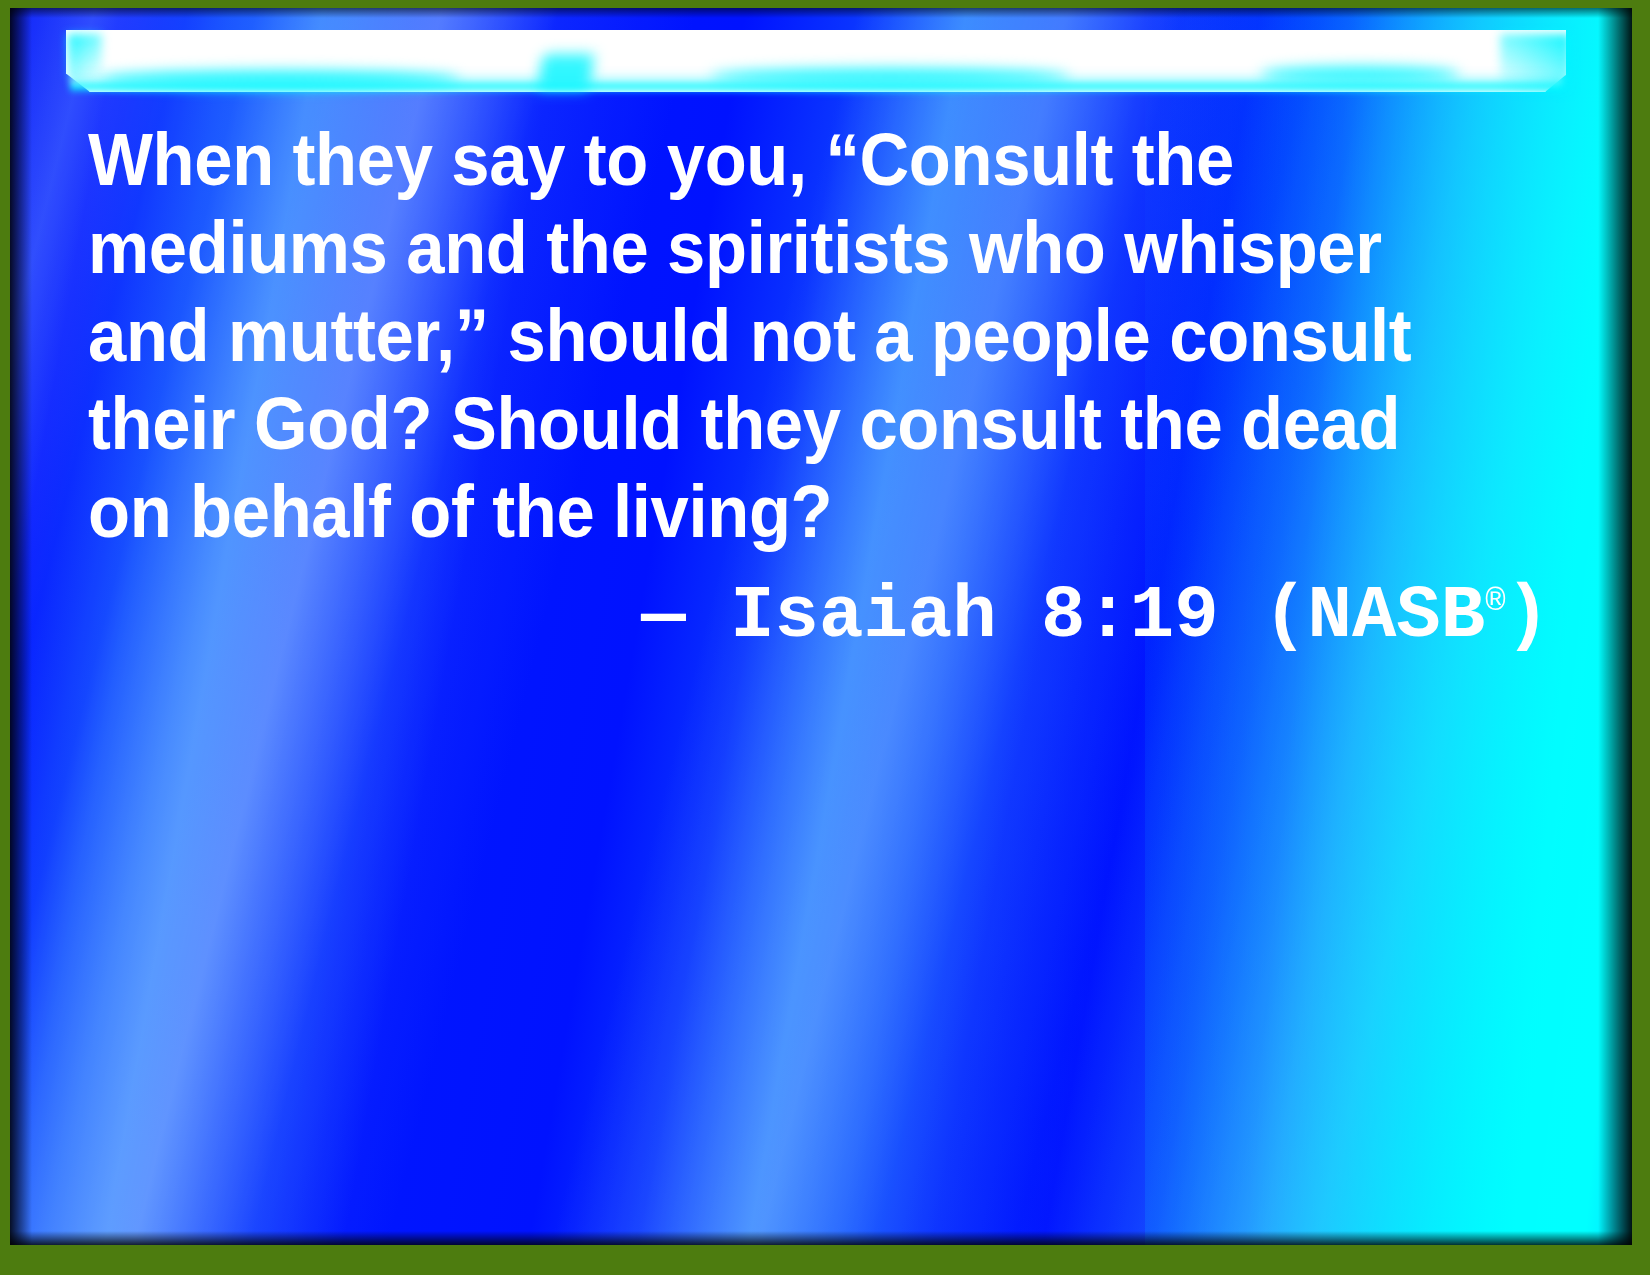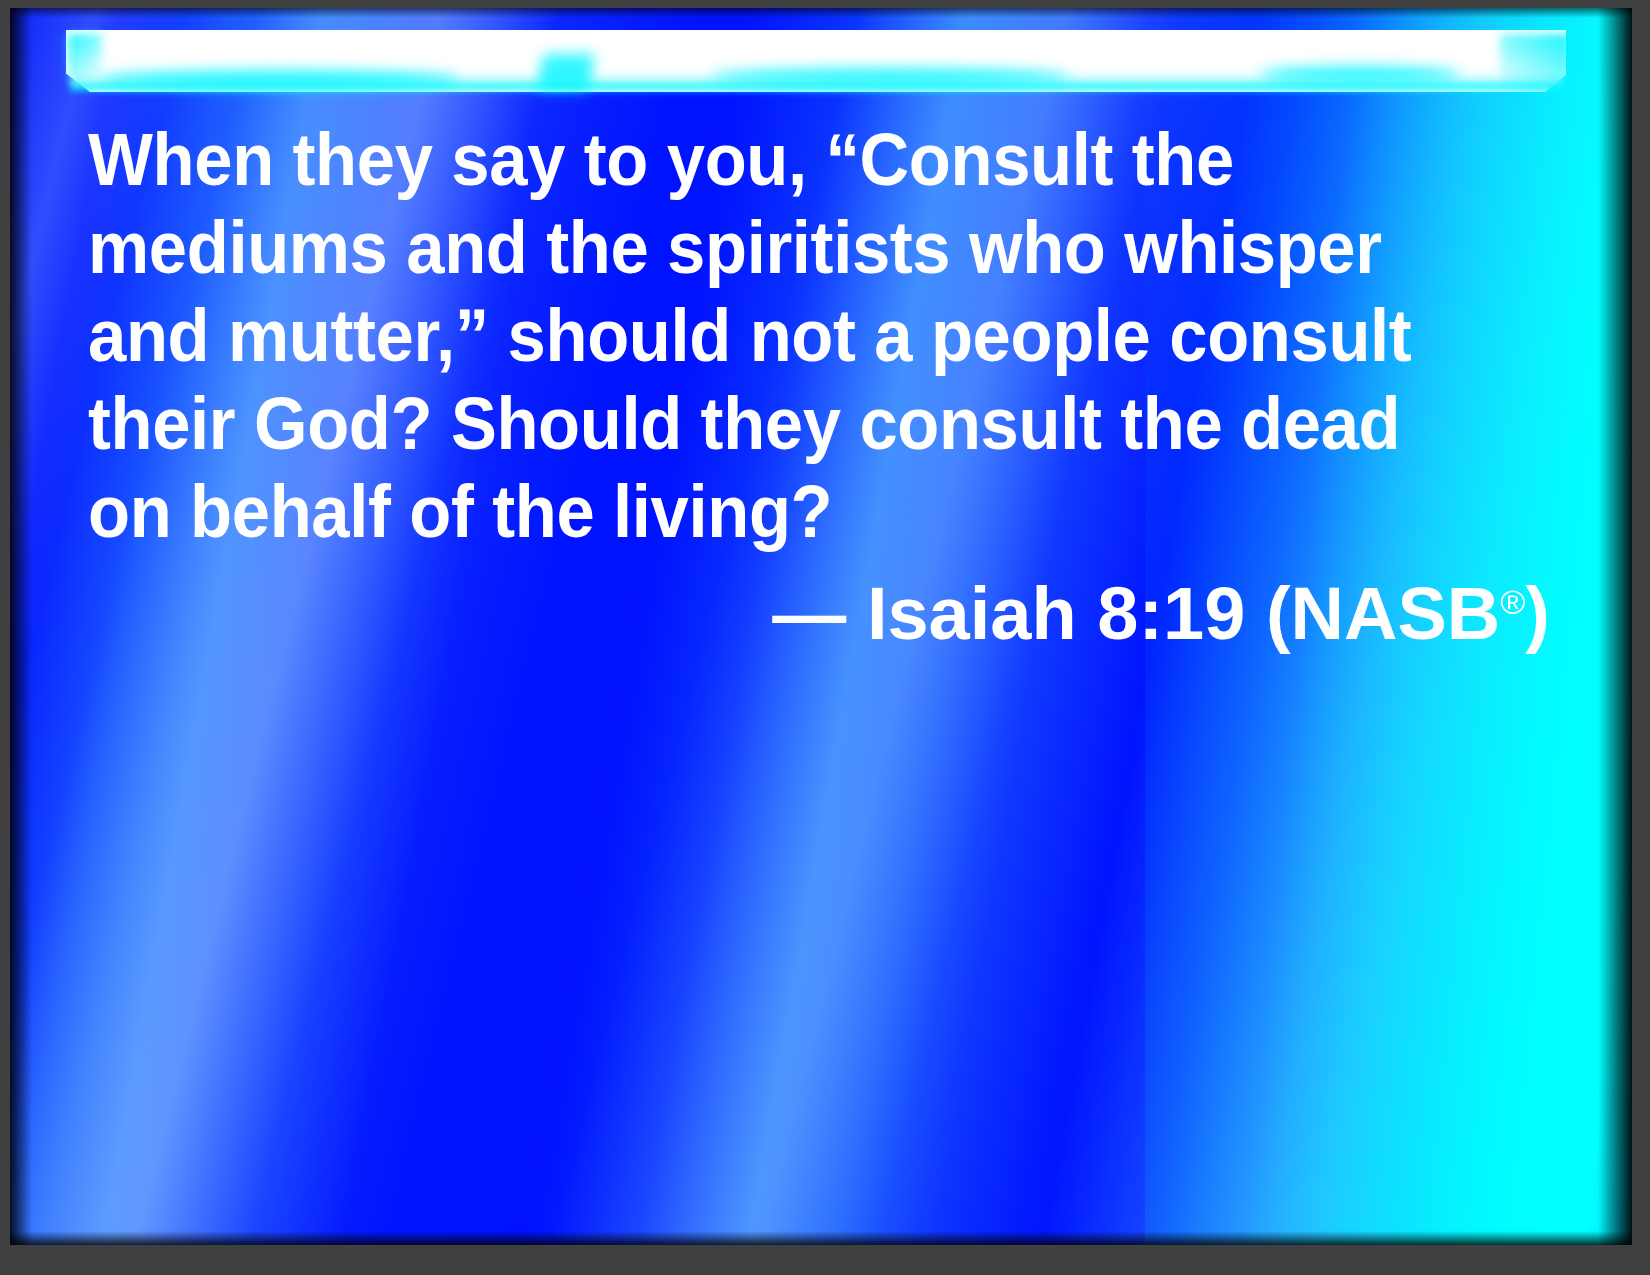--- a/index.html
+++ b/index.html
@@ -12,21 +12,21 @@
     height: 1275px;
     overflow: hidden;
     font-family: "Liberation Sans", "DejaVu Sans", sans-serif;
   }
 
   
   #slide-frame {
     position: relative;
     width: 1650px;
     height: 1275px;
-    background: #404040;
+    background: #4d7c0f;
     box-sizing: border-box;
   }
 
   
   #stage {
     position: absolute;
     left: 10px;
     top: 8px;
     width: 1622px;
     height: 1237px;
@@ -185,21 +185,21 @@
     line-height: 88px;
     letter-spacing: -0.4px;
     white-space: nowrap;
     transform: scaleX(0.93);
     transform-origin: left center;
   }
   #attribution-line {
     margin-top: 2px;
     text-align: right;
     color: #ffffff;
-    font-family: Liberation Sans, sans-serif;
+    font-family: Liberation Mono, monospace;
     font-weight: bold;
     font-size: 74px;
     line-height: 88px;
     white-space: nowrap;
     padding-right: 8px;
   }
   #attribution-line .reg-mark {
     font-size: 0.46em;
     vertical-align: 0.72em;
     font-weight: normal;

